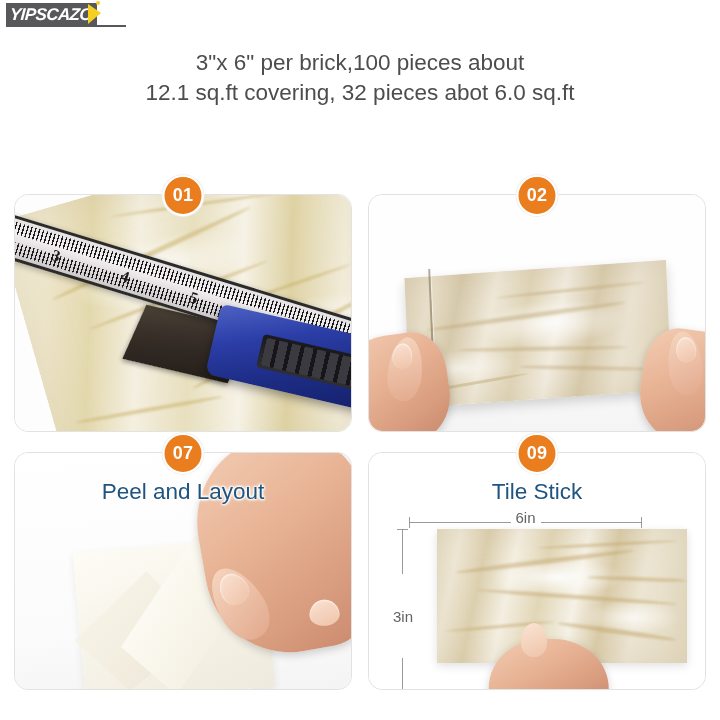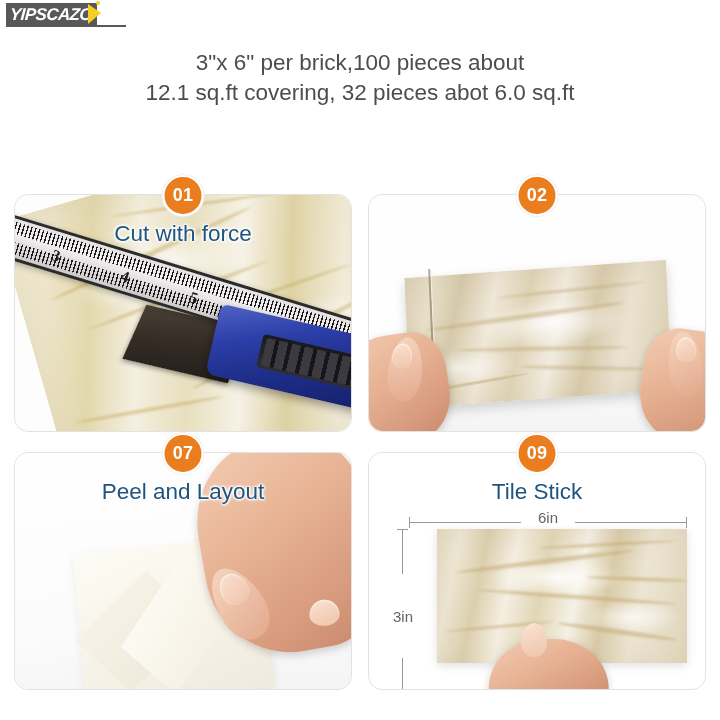--- a/index.html
+++ b/index.html
@@ -339,21 +339,21 @@
     z-index: 4;
     position: absolute;
     background: linear-gradient(160deg,#fae4d4,#eec4aa);
     border-radius: 50% 50% 46% 46% / 58% 58% 42% 42%;
   }
 
   
   .dim-h {
     position: absolute;
     left: 40px; top: 64px;
-    width: 278px; height: 12px;
+    width: 233px; height: 12px;
     z-index: 7;
   }
   .dim-h .bar {
     position: absolute; top: 5px; height: 1px;
     background: #9b9b9b;
   }
   .dim-h .bar.l { left: 0; width: 112px; }
   .dim-h .bar.r { right: 0; width: 112px; }
   .dim-h .cap { position: absolute; top: 0; width: 1px; height: 11px; background: #9b9b9b; }
   .dim-h .cap.l { left: 0; }
@@ -430,21 +430,20 @@
           <span class="p1-rnum" style="left:272px;">6</span>
         </div>
         <div class="p1-knife">
           <div class="p1-knife-slot">
               <div class="p1-knife-teeth"></div>
             </div>
         </div>
       </div>
     </div>
     <div class="badge">01</div>
-    <div class="panel-label">Cut with force</div>
   </div>
 
   <div class="panel">
     <div class="panel-clip">
       <div class="photo">
         <div class="p2-bg"></div>
         <div class="p2-table"></div>
         <div class="p2-tile">
           <span class="p2-vein" style="left:20px;top:44px;width:200px;height:5px;transform:rotate(-4deg);"></span>
           <span class="p2-vein" style="left:50px;top:78px;width:170px;height:4px;transform:rotate(3deg);"></span>

